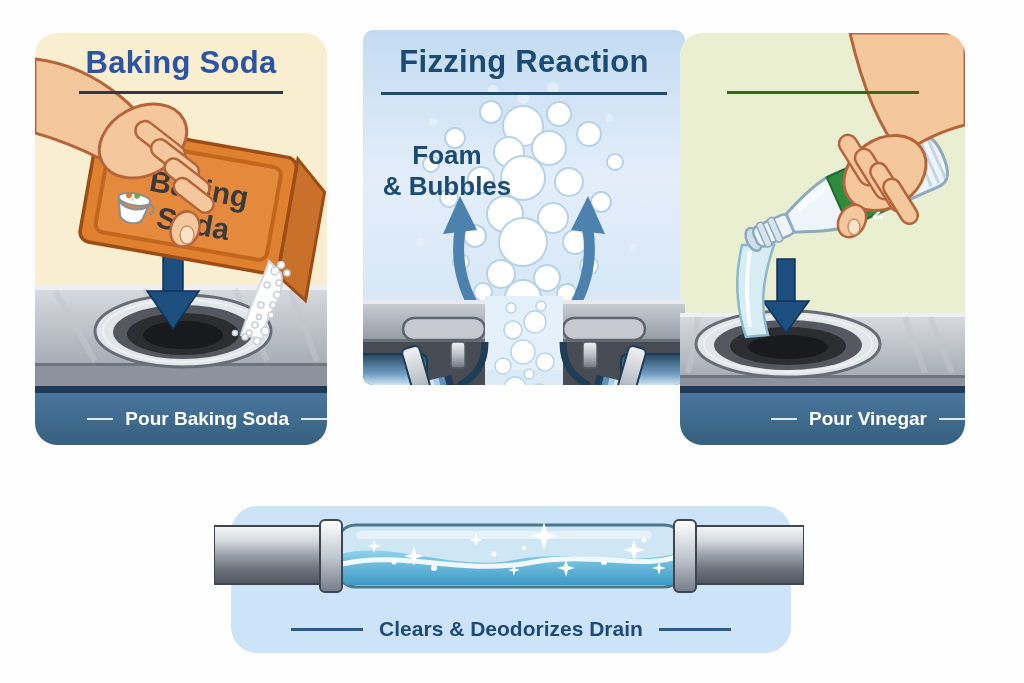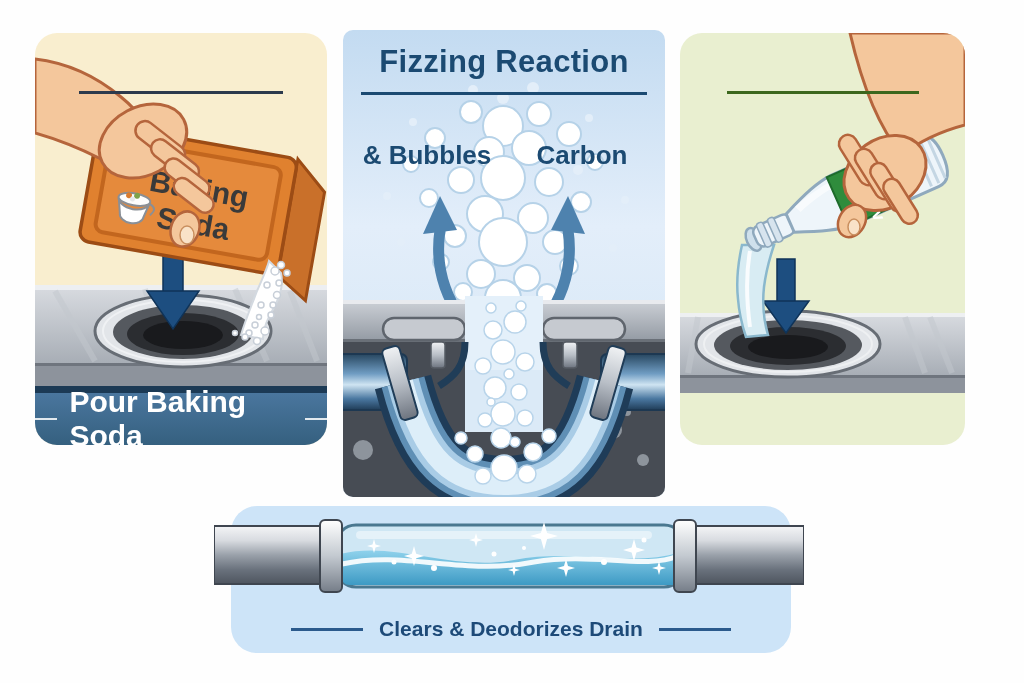--- a/index.html
+++ b/index.html
@@ -1,35 +1,35 @@
 <!DOCTYPE html>
 <html style="--panel-baking-bg: #f9eecf; --panel-fizzing-bg: #cfe3f4; --panel-vinegar-bg: #e9efd0; --panel-bottom-bg: #cde4f8; --title-baking: #2b54a7; --title-fizzing: #1b4a72; --title-vinegar: #3c671d; --caption-bar: #35607f; --caption-text: #ffffff; --bottom-caption-text: #1d4a78; --arrow-blue: #1d4e80;"><head>
 <meta charset="utf-8">
 <style>
   html,body{margin:0;padding:0;background:#fff;}
   body{width:1024px;height:683px;font-family:"Liberation Sans",sans-serif;}
   .canvas{position:relative;width:1024px;height:683px;background:#fefefe;overflow:hidden;}
   .panel{position:absolute;overflow:hidden;}
   #p-baking{left:35px;top:33px;width:292px;height:412px;border-radius:22px;background:var(--panel-baking-bg,#f9eecf);}
-  #p-fizz{left:343px;top:30px;width:322px;height:467px;border-radius:10px;
+  #p-fizz{left:363px;top:30px;width:322px;height:355px;border-radius:10px;
           background:linear-gradient(180deg,#c3dbf1 0%,#e3eefa 42%,#cfe3f4 100%);}
   #p-vinegar{left:680px;top:33px;width:285px;height:412px;border-radius:22px;background:var(--panel-vinegar-bg,#e9efd0);}
   #p-result{left:231px;top:506px;width:560px;height:147px;border-radius:26px;background:var(--panel-bottom-bg,#cde4f8);}
   .illus{position:absolute;left:0;top:0;z-index:1;}
   .title{position:absolute;top:12px;left:0;right:0;text-align:center;font-weight:bold;font-size:31px;letter-spacing:.3px;z-index:3;}
   #p-baking .title{color:var(--title-baking,#2b54a7);}
   #p-fizz .title{color:var(--title-fizzing,#1b4a72);top:14px;}
   #p-vinegar .title{color:var(--title-vinegar,#3c671d);}
   .underline{position:absolute;left:50%;transform:translateX(-50%);height:3px;z-index:3;}
   #u-baking{top:58px;width:204px;background:#2c3a4d;}
   #u-fizz{top:62px;width:286px;background:#1b4a72;}
   #u-vinegar{top:58px;width:192px;background:#3c671d;}
   .cap-bar{position:absolute;left:0;right:0;bottom:0;height:52px;display:flex;align-items:center;justify-content:flex-end;gap:12px;
            background:linear-gradient(180deg,#4a769e,var(--caption-bar,#35607f));border-top:7px solid #1c3a55;
-           color:var(--caption-text,#fff);font-weight:bold;font-size:30px;z-index:4;}
+           color:var(--caption-text,#fff);font-weight:bold;font-size:19px;z-index:4;}
   .cap-bar::before,.cap-bar::after{content:"";width:26px;height:2px;background:rgba(255,255,255,.85);}
   .fizz-label{position:absolute;text-align:center;font-weight:bold;font-size:26px;color:var(--title-fizzing,#1b4a72);line-height:1.2;z-index:3;}
   #lbl-foam{left:6px;top:110px;width:156px;}
   #lbl-co2{left:158px;top:110px;width:162px;}
   .result-cap{position:absolute;bottom:12px;left:0;right:0;display:flex;align-items:center;justify-content:center;gap:16px;
               color:var(--bottom-caption-text,#1d4a78);font-weight:bold;font-size:21px;z-index:4;}
   .result-cap::before,.result-cap::after{content:"";width:72px;height:3px;background:#2b5a8c;}
   #pipe-svg{position:absolute;left:214px;top:510px;z-index:5;}
   svg text{font-family:"Liberation Sans",sans-serif;font-weight:bold;}
 </style>
@@ -109,20 +109,21 @@
         <path d="M0,26 C34,30 62,44 86,64 C96,72 103,80 108,88 L66,126 C38,112 14,104 0,100 Z"></path>
         <ellipse cx="108" cy="108" rx="46" ry="34" transform="rotate(-28 108 108)"></ellipse>
         <rect x="96" y="100" width="58" height="19" rx="9.5" transform="rotate(38 125 110)" stroke-width="2.5"></rect>
         <rect x="112" y="118" width="56" height="18" rx="9" transform="rotate(38 140 127)" stroke-width="2.5"></rect>
         <rect x="126" y="136" width="52" height="18" rx="9" transform="rotate(38 152 145)" stroke-width="2.5"></rect>
         <rect x="136" y="154" width="46" height="17" rx="8.5" transform="rotate(38 159 162)" stroke-width="2.5"></rect>
         <ellipse cx="150" cy="196" rx="14" ry="18" transform="rotate(20 150 196)" stroke-width="2.5"></ellipse>
         <ellipse cx="152" cy="202" rx="7" ry="9" fill="#f9e2c8" stroke="#c98f5f" stroke-width="1.5"></ellipse>
       </g>
     </svg>
+    <div class="title">Baking Soda</div>
     <div class="underline" id="u-baking"></div>
     <div class="cap-bar">
         <span>Pour Baking Soda</span>
       </div>
   </div>
 
   <div class="panel" id="p-fizz">
     <svg class="illus" width="322" height="467" viewBox="0 0 322 467">
       <defs>
         <linearGradient id="cntG" x1="0" y1="0" x2="0" y2="1">
@@ -262,24 +263,24 @@
             <circle cx="161" cy="438" r="13"></circle>
             <circle cx="140" cy="446" r="8"></circle>
           <circle cx="184" cy="444" r="9"></circle>
             <circle cx="172" cy="412" r="5"></circle>
         </g>
       </g>
     </svg>
     <div class="title">Fizzing Reaction</div>
     <div class="underline" id="u-fizz"></div>
     <div class="fizz-label" id="lbl-foam">
+      <div>Foam</div>
       <div>&amp; Bubbles</div>
     </div>
     <div class="fizz-label" id="lbl-co2">
-      <div>Carbon</div>
     </div>
   </div>
 
   <div class="panel" id="p-vinegar">
     <svg class="illus" width="285" height="412" viewBox="0 0 285 412">
       <defs>
         <linearGradient id="sinkG2" x1="0" y1="0" x2="0" y2="1">
           <stop offset="0" stop-color="#d9dce1"></stop>
             <stop offset="1" stop-color="#a8aeb6"></stop>
         </linearGradient>
@@ -329,20 +330,23 @@
         <ellipse cx="205" cy="140" rx="44" ry="34" transform="rotate(-35 205 140)"></ellipse>
         <rect x="150" y="118" width="56" height="18" rx="9" transform="rotate(58 178 127)" stroke-width="2.5"></rect>
         <rect x="166" y="132" width="56" height="18" rx="9" transform="rotate(58 194 141)" stroke-width="2.5"></rect>
         <rect x="182" y="146" width="54" height="17" rx="8.5" transform="rotate(58 209 154)" stroke-width="2.5"></rect>
         <rect x="196" y="160" width="50" height="17" rx="8.5" transform="rotate(58 221 168)" stroke-width="2.5"></rect>
         <ellipse cx="172" cy="188" rx="13" ry="17" transform="rotate(30 172 188)" stroke-width="2.5"></ellipse>
         <ellipse cx="174" cy="194" rx="6" ry="8" fill="#f9e2c8" stroke="#c98f5f" stroke-width="1.5"></ellipse>
       </g>
     </svg>
     <div class="underline" id="u-vinegar"></div>
+    <div class="cap-bar">
+        <span>Pour Vinegar</span>
+      </div>
   </div>
 
   <div class="panel" id="p-result">
     <div class="result-cap">
         <span>Clears &amp; Deodorizes Drain</span>
       </div>
   </div>
 
   <svg id="pipe-svg" width="590" height="92" viewBox="0 0 590 92">
     <defs>

